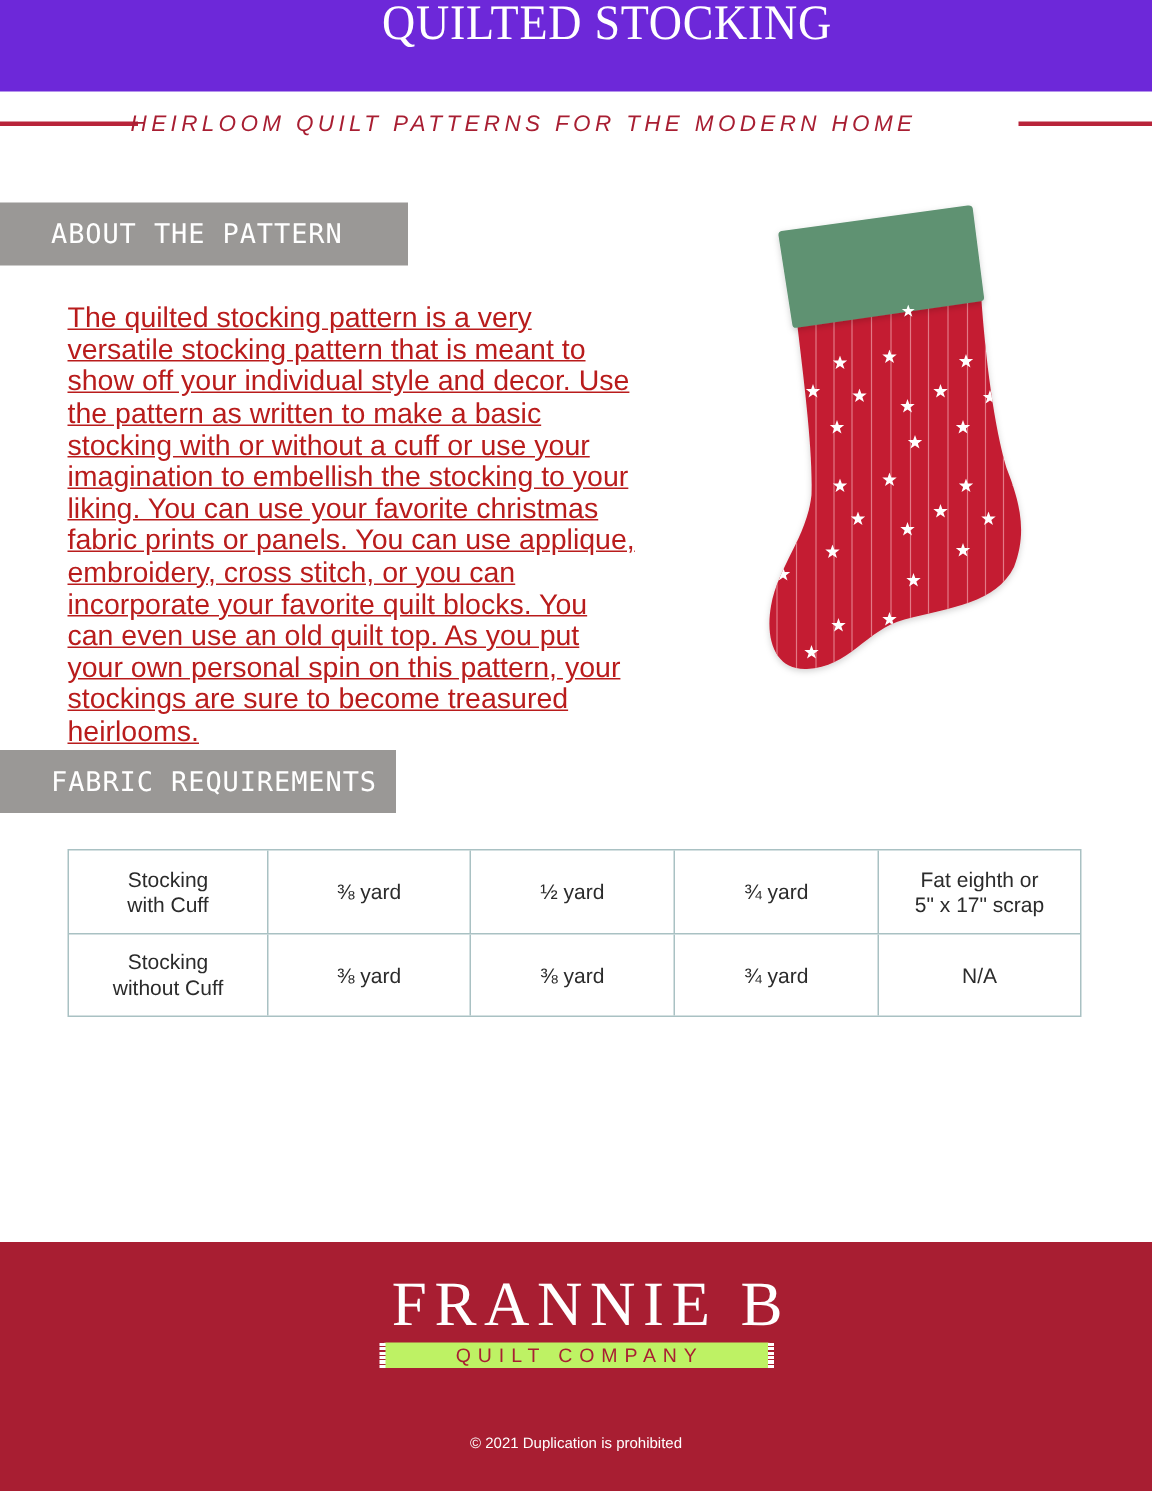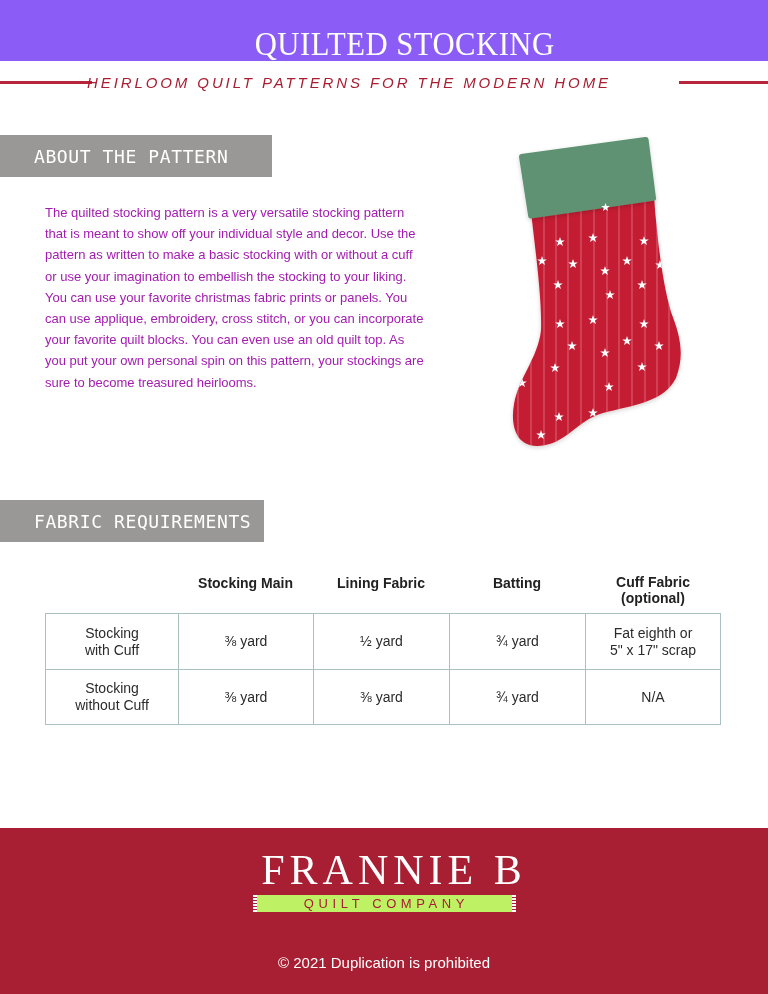--- a/index.html
+++ b/index.html
@@ -1,22 +1,22 @@
 <!DOCTYPE html>
 <html><head>
 <meta charset="utf-8">
 <style>
   * { box-sizing: border-box; margin: 0; padding: 0; }
   html, body { width: 768px; height: 994px; background: #ffffff; overflow: hidden; }
   body { position: relative; font-family: "Liberation Sans", "DejaVu Sans", sans-serif; color: #2b2b2b; }
 
   .top-band {
     position: absolute; left: 0; top: 0; width: 768px; height: 61px;
-    background: #8b5cf6;
-    display: flex; align-items: flex-end; justify-content: center;
+    background: #6d28d9;
+    display: flex; align-items: flex-start; justify-content: center;
   }
   .top-band .title {
     font-family: "Liberation Serif", "DejaVu Serif", serif;
     color: #ffffff; font-size: 33px; letter-spacing: 0.5px; line-height: 1;
     transform: scaleX(0.93); padding-left: 44px;
   }
 
   .tagline-row { position: absolute; left: 0; top: 72px; width: 768px; height: 22px; }
   .tagline-row .rule {
     position: absolute; top: 9px; height: 3px; background: #b8243a;
@@ -33,21 +33,21 @@
     position: absolute; left: 0; height: 42px; background: #9a9896;
     color: #ffffff; font-family: "DejaVu Sans Mono", "Liberation Mono", monospace;
     font-size: 18px; letter-spacing: 0.6px;
     display: flex; align-items: center; padding-left: 34px;
   }
   .section-label.about { top: 135px; width: 272px; }
   .section-label.fabric { top: 500px; width: 264px; }
 
   .about-text {
     position: absolute; left: 45px; top: 202px; width: 380px;
-    font-size: 13px; line-height: 21.2px; color: #a21caf;
+    font-size: 19px; line-height: 21.2px; color: #b91c1c; text-decoration: underline;
   }
 
   .stocking { position: absolute; left: 505px; top: 130px; width: 190px; height: 325px; }
 
   .fabric-table {
     position: absolute; left: 45px; top: 566px; width: 676px;
   }
   .fabric-table .header-row {
     display: grid; grid-template-columns: 133px 135px 136px 136px 136px;
     height: 47px;
@@ -91,21 +91,21 @@
   }
   .footer .company::before { left: -3px; }
   .footer .company::after { right: -3px; }
   .footer .links {
     position: absolute; left: 0; width: 768px; top: 103px;
     font-size: 15px; line-height: 18px;
   }
   .footer .links span { margin: 0 1px; }
   .footer .copyright {
     position: absolute; left: 0; width: 768px; top: 128px;
-    font-size: 15px; line-height: 14px;
+    font-size: 10px; line-height: 14px;
   }
 </style>
 </head>
 <body>
 
 <div class="top-band">
   <div class="title">QUILTED STOCKING</div>
 </div>
 
 <div class="tagline-row">
@@ -183,28 +183,20 @@
     <path d="M521 154 L645 137 Q648 136.5 648.5 139 L656 198 Q656.3 200.5 653.8 200.8 L531 218.5 Q528.5 218.8 528.2 216.3 L519 157 Q518.7 154.5 521 154 Z" fill="#5e9272"></path>
   </g>
   <use href="#star" x="601" y="203" width="9" height="9"></use>
 </svg>
 
 <div class="section-label fabric">
   <span>FABRIC REQUIREMENTS</span>
 </div>
 
 <div class="fabric-table">
-  <div class="header-row">
-    <div class="hcell"></div>
-    <div class="hcell">Stocking Main</div>
-    <div class="hcell">Lining Fabric</div>
-    <div class="hcell">Batting</div>
-    <div class="hcell" style="white-space: pre-line; padding-top: 8px;">Cuff Fabric
-(optional)</div>
-  </div>
   <div class="grid">
     <div class="row">
       <div class="cell" style="white-space: pre-line;">Stocking
 with Cuff</div>
       <div class="cell">⅜ yard</div>
       <div class="cell">½ yard</div>
       <div class="cell">¾ yard</div>
       <div class="cell" style="white-space: pre-line;">Fat eighth or
 5" x 17" scrap</div>
     </div>

